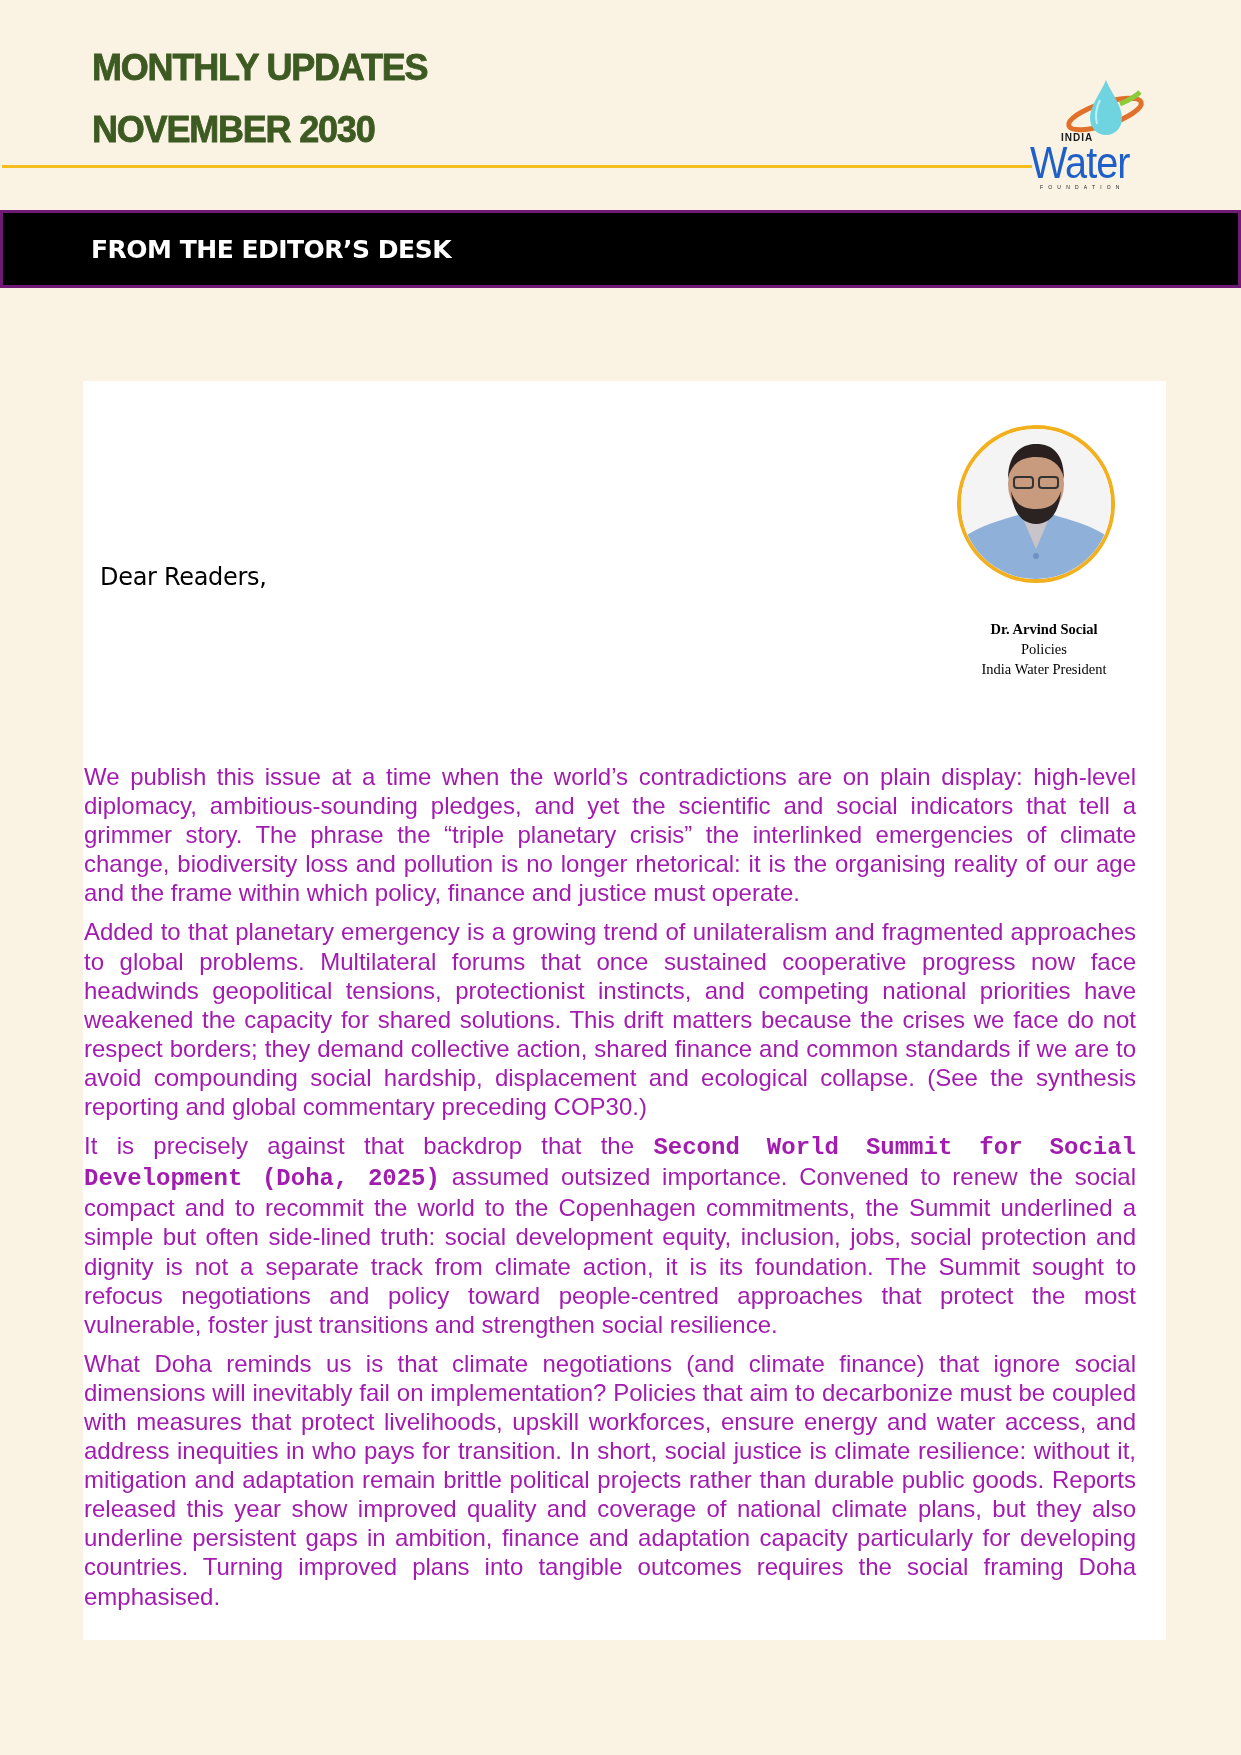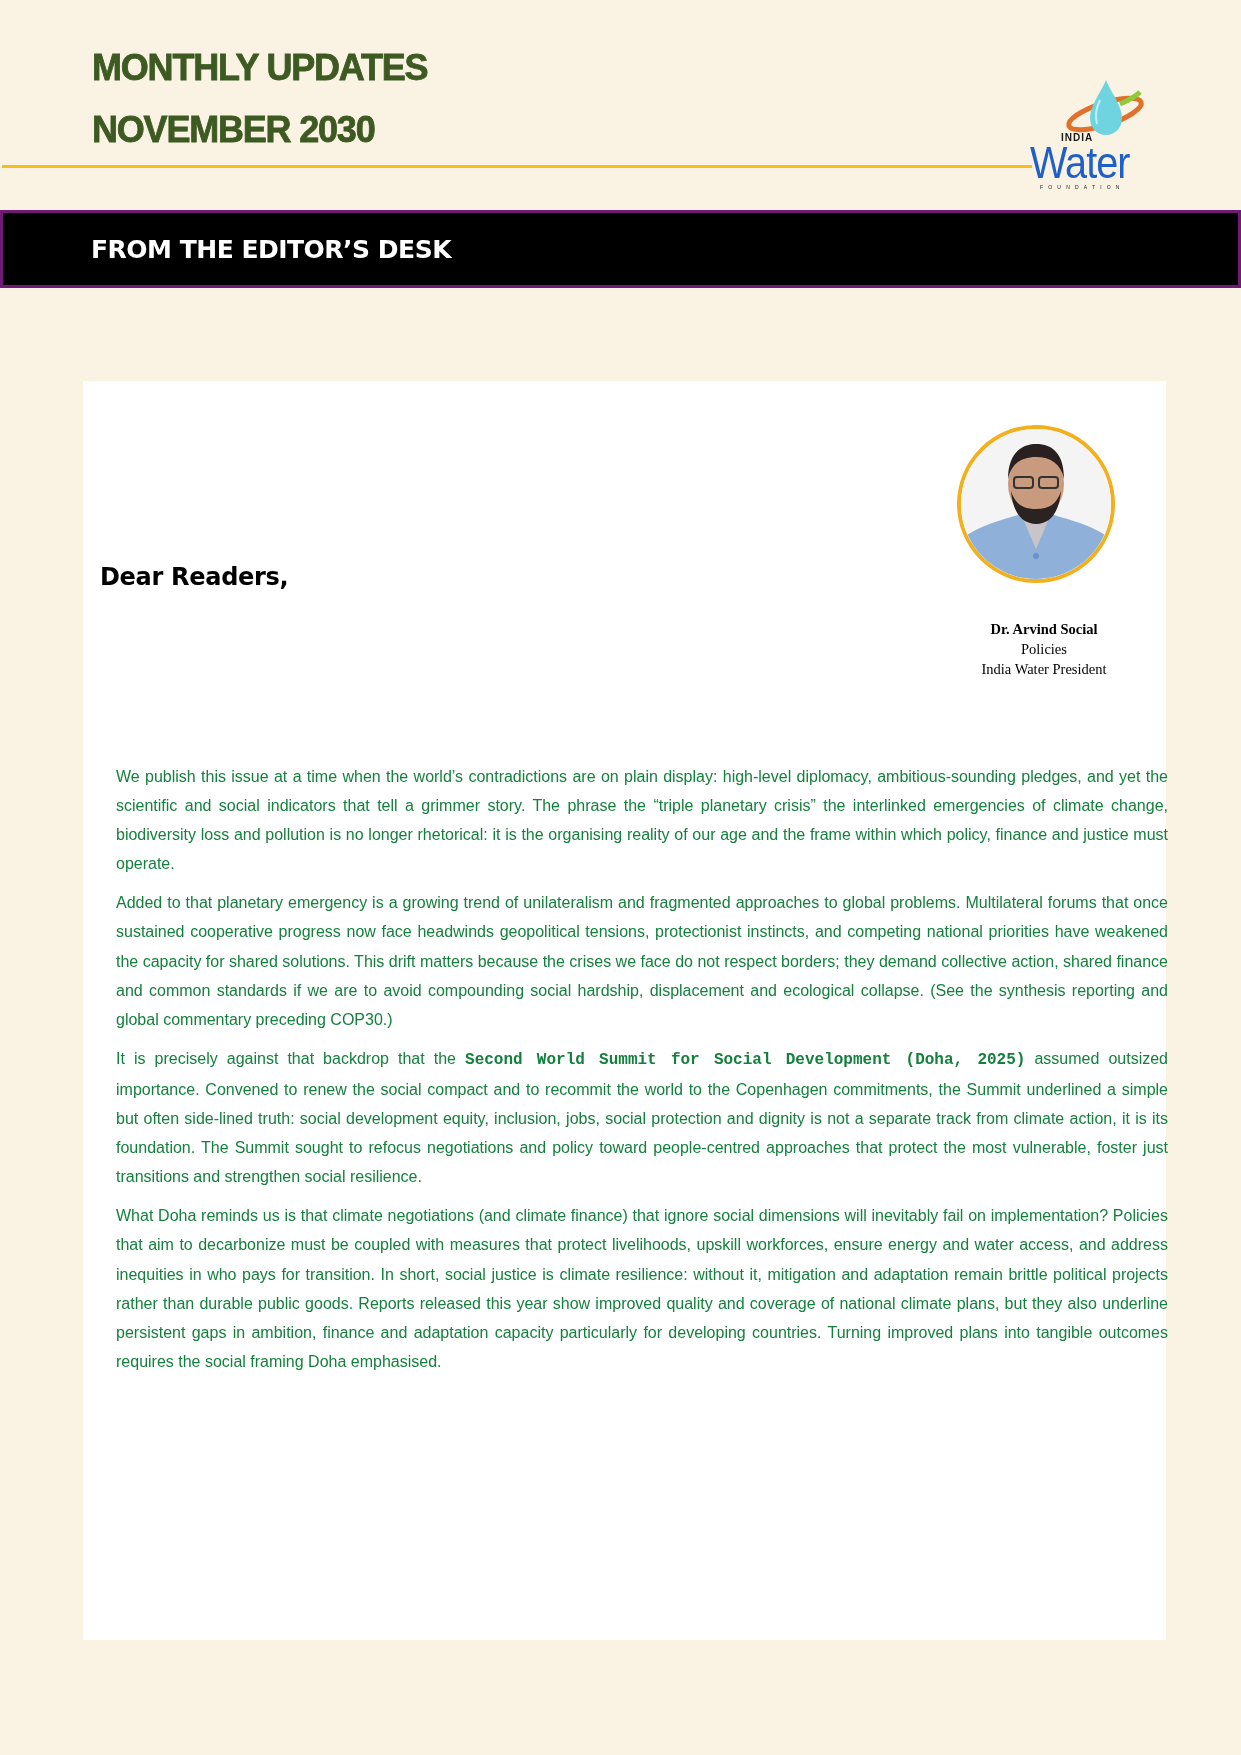--- a/index.html
+++ b/index.html
@@ -22,22 +22,22 @@
   .logo svg { position:absolute; left:30px; top:0; }
   .banner {
     position:absolute; left:0; top:210px; width:1235px; height:72px; background:#000;
     border:3px solid #701a75; box-sizing:content-box;
   }
   .banner-text { position:absolute; left:88px; top:22px; color:#fff; font-family:"DejaVu Sans", sans-serif; font-weight:bold; font-size:25px; letter-spacing:-0.5px; }
   .card { position:absolute; left:83px; top:381px; width:1083px; height:1259px; background:#fff; }
   .portrait { position:absolute; left:957px; top:425px; width:158px; height:158px; border-radius:50%; border:4px solid #F2B01E; box-sizing:border-box; overflow:hidden; background:#fff; }
   .sig { position:absolute; left:944px; top:619px; width:200px; text-align:center; font-family:"Liberation Serif", serif; font-size:14.5px; line-height:20px; color:#000; }
   .sig .name { font-weight:bold; }
-  .greeting { position:absolute; left:100px; top:563px; font-family:"DejaVu Sans", sans-serif; font-weight:bold; font-size:24px; color:#000; letter-spacing:-0.3px; }
-  .body-text { position:absolute; left:116px; top:762px; width:1052px; font-family:"Liberation Sans", sans-serif; font-size:16px; line-height:29.1px; color:#15803d; text-align:justify; transform:scaleX(1); }
+  .greeting { position:absolute; left:100px; top:563px; font-family:"DejaVu Sans", sans-serif; font-weight:normal; font-size:24px; color:#000; letter-spacing:-0.3px; }
+  .body-text { position:absolute; left:84px; top:762px; width:1052px; font-family:"Liberation Sans", sans-serif; font-size:24px; line-height:29.1px; color:#a21caf; text-align:justify; transform:scaleX(1); }
   .body-text p { margin:0 0 10px 0; }
   .body-text b { font-weight:bold;font-family:Liberation Mono, monospace; }
 </style>
 </head>
 <body>
 
 <div>
   <div id="t1" class="title-line">MONTHLY UPDATES</div>
   <div id="t2" class="title-line">NOVEMBER 2030</div>
   <div class="rule"></div>

